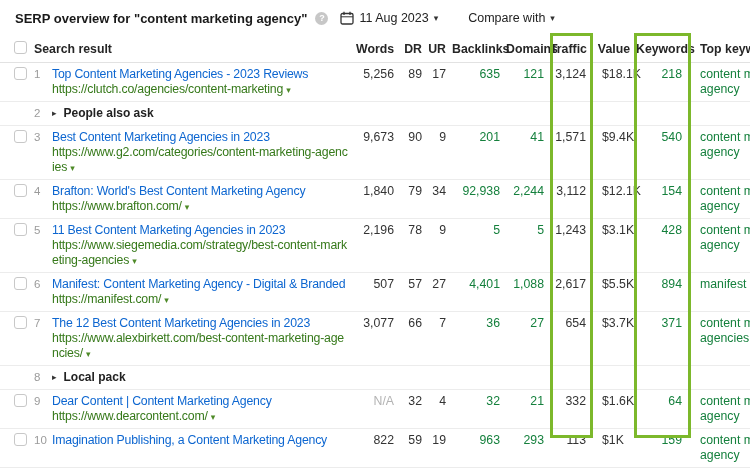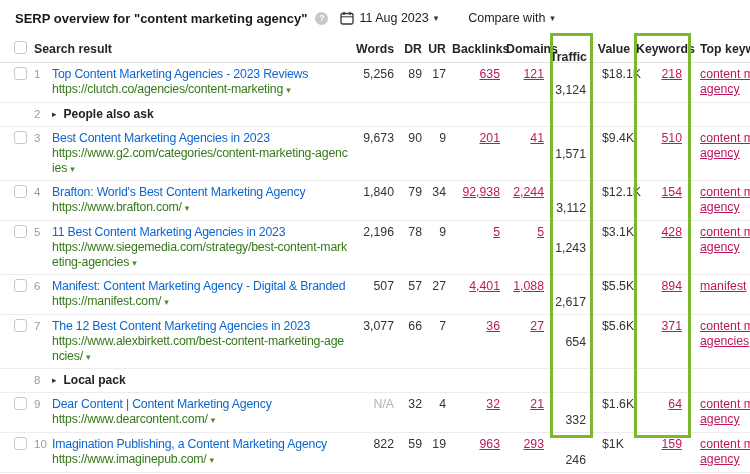--- a/index.html
+++ b/index.html
@@ -33,36 +33,36 @@
   .c-check { width:34px; padding-left:14px; }
   .c-num { width:18px; color:#9b9b9b; font-size:11.5px; }
   .c-sr { width:322px; }
   .c-result { width:304px; padding-right:8px; }
   .c-group { flex:1; }
   .c-words { width:44px; }
   .c-dr { width:28px; }
   .c-ur { width:24px; }
   .c-backlinks { width:54px; }
   .c-domains { width:44px; }
-  .c-traffic { width:42px;margin-top:16px; }
+  .c-traffic { width:42px; }
   .c-value { width:44px; }
   .c-keywords { width:52px; }
   .c-topkw { width:122px; padding-left:12px; }
   .num { text-align:right; padding-right:6px; }
   .c-value { padding-left:10px; }
   .th.c-value { text-align:right; padding-right:6px; padding-left:0; }
 
   .checkbox { display:inline-block; width:13px; height:13px; border:1px solid #c8c8c8;
     border-radius:3px; background:#fff; cursor:pointer; }
 
   a { text-decoration:none; }
   .title { display:block; color:#0d66d0; white-space:nowrap; overflow:hidden;
     letter-spacing:-0.2px; cursor:pointer; }
   .url { color:#36791a; word-break:break-all; letter-spacing:-0.2px; cursor:pointer; }
-  .cell-link { color:#be185d; cursor:pointer;text-decoration:underline; }
+  .cell-link { color:#15803d; cursor:pointer; }
   .muted { color:#b3b3b3; }
   .tri { font-size:9px; color:#333; margin-right:7px; vertical-align:1px; }
   .group-label { font-weight:bold; color:#222; font-size:12px; }
 
   
   .hl { position:absolute; top:33px; height:405px; border:3px solid #7cb82b;
     pointer-events:none; z-index:5; }
   .hl-traffic { left:550px; width:43px; }
   .hl-keywords { left:634px; width:57px; }
 </style>
@@ -130,21 +130,21 @@
         <div class="cell c-check"><span class="checkbox"></span></div>
         <div class="cell c-num">3</div>
         <div class="cell c-result"><a href="#" class="title">Best Content Marketing Agencies in 2023</a><span class="urlline"><a href="#" class="url">https://www.g2.com/categories/content-marketing-agencies</a><span class="caret green">▾</span></span></div>
         <div class="cell c-words num">9,673</div>
         <div class="cell c-dr num">90</div>
         <div class="cell c-ur num">9</div>
         <div class="cell c-backlinks num"><a href="#" class="cell-link">201</a></div>
         <div class="cell c-domains num"><a href="#" class="cell-link">41</a></div>
         <div class="cell c-traffic num">1,571</div>
         <div class="cell c-value">$9.4K</div>
-        <div class="cell c-keywords num"><a href="#" class="cell-link">510</a></div>
+        <div class="cell c-keywords num"><a href="#" class="cell-link">540</a></div>
         <div class="cell c-topkw"><a href="#" class="cell-link">content marketing agency</a></div>
       </div>
       <div class="row">
         <div class="cell c-check"><span class="checkbox"></span></div>
         <div class="cell c-num">4</div>
         <div class="cell c-result"><a href="#" class="title">Brafton: World's Best Content Marketing Agency</a><span class="urlline"><a href="#" class="url">https://www.brafton.com/</a><span class="caret green">▾</span></span></div>
         <div class="cell c-words num">1,840</div>
         <div class="cell c-dr num">79</div>
         <div class="cell c-ur num">34</div>
         <div class="cell c-backlinks num"><a href="#" class="cell-link">92,938</a></div>
@@ -185,21 +185,21 @@
       <div class="row">
         <div class="cell c-check"><span class="checkbox"></span></div>
         <div class="cell c-num">7</div>
         <div class="cell c-result"><a href="#" class="title">The 12 Best Content Marketing Agencies in 2023</a><span class="urlline"><a href="#" class="url">https://www.alexbirkett.com/best-content-marketing-agencies/</a><span class="caret green">▾</span></span></div>
         <div class="cell c-words num">3,077</div>
         <div class="cell c-dr num">66</div>
         <div class="cell c-ur num">7</div>
         <div class="cell c-backlinks num"><a href="#" class="cell-link">36</a></div>
         <div class="cell c-domains num"><a href="#" class="cell-link">27</a></div>
         <div class="cell c-traffic num">654</div>
-        <div class="cell c-value">$5.6K</div>
+        <div class="cell c-value">$3.7K</div>
         <div class="cell c-keywords num"><a href="#" class="cell-link">371</a></div>
         <div class="cell c-topkw"><a href="#" class="cell-link">content marketing agencies</a></div>
       </div>
       <div class="row group">
         <div class="cell c-check"></div>
         <div class="cell c-num">8</div>
         <div class="cell c-group"><span class="tri">▸</span><span class="group-label">Local pack</span></div>
       </div>
       <div class="row">
         <div class="cell c-check"><span class="checkbox"></span></div>
@@ -211,27 +211,27 @@
         <div class="cell c-backlinks num"><a href="#" class="cell-link">32</a></div>
         <div class="cell c-domains num"><a href="#" class="cell-link">21</a></div>
         <div class="cell c-traffic num">332</div>
         <div class="cell c-value">$1.6K</div>
         <div class="cell c-keywords num"><a href="#" class="cell-link">64</a></div>
         <div class="cell c-topkw"><a href="#" class="cell-link">content marketing agency</a></div>
       </div>
       <div class="row">
         <div class="cell c-check"><span class="checkbox"></span></div>
         <div class="cell c-num">10</div>
-        <div class="cell c-result"><a href="#" class="title">Imagination Publishing, a Content Marketing Agency</a><span class="urlline"><a href="#" class="url">https://www.imaginepub.com/</a><span class="caret green">▾</span></span></div>
+        <div class="cell c-result"><a href="#" class="title">Imagination Publishing, a Content Marketing Agency</a></div>
         <div class="cell c-words num">822</div>
         <div class="cell c-dr num">59</div>
         <div class="cell c-ur num">19</div>
         <div class="cell c-backlinks num"><a href="#" class="cell-link">963</a></div>
         <div class="cell c-domains num"><a href="#" class="cell-link">293</a></div>
-        <div class="cell c-traffic num">246</div>
+        <div class="cell c-traffic num">113</div>
         <div class="cell c-value">$1K</div>
         <div class="cell c-keywords num"><a href="#" class="cell-link">159</a></div>
         <div class="cell c-topkw"><a href="#" class="cell-link">content marketing agency</a></div>
       </div>
     </div>
 
   <div class="hl hl-traffic" style="border-color: rgb(124, 184, 43);"></div>
   <div class="hl hl-keywords" style="border-color: rgb(124, 184, 43);"></div>
 </div>
 

